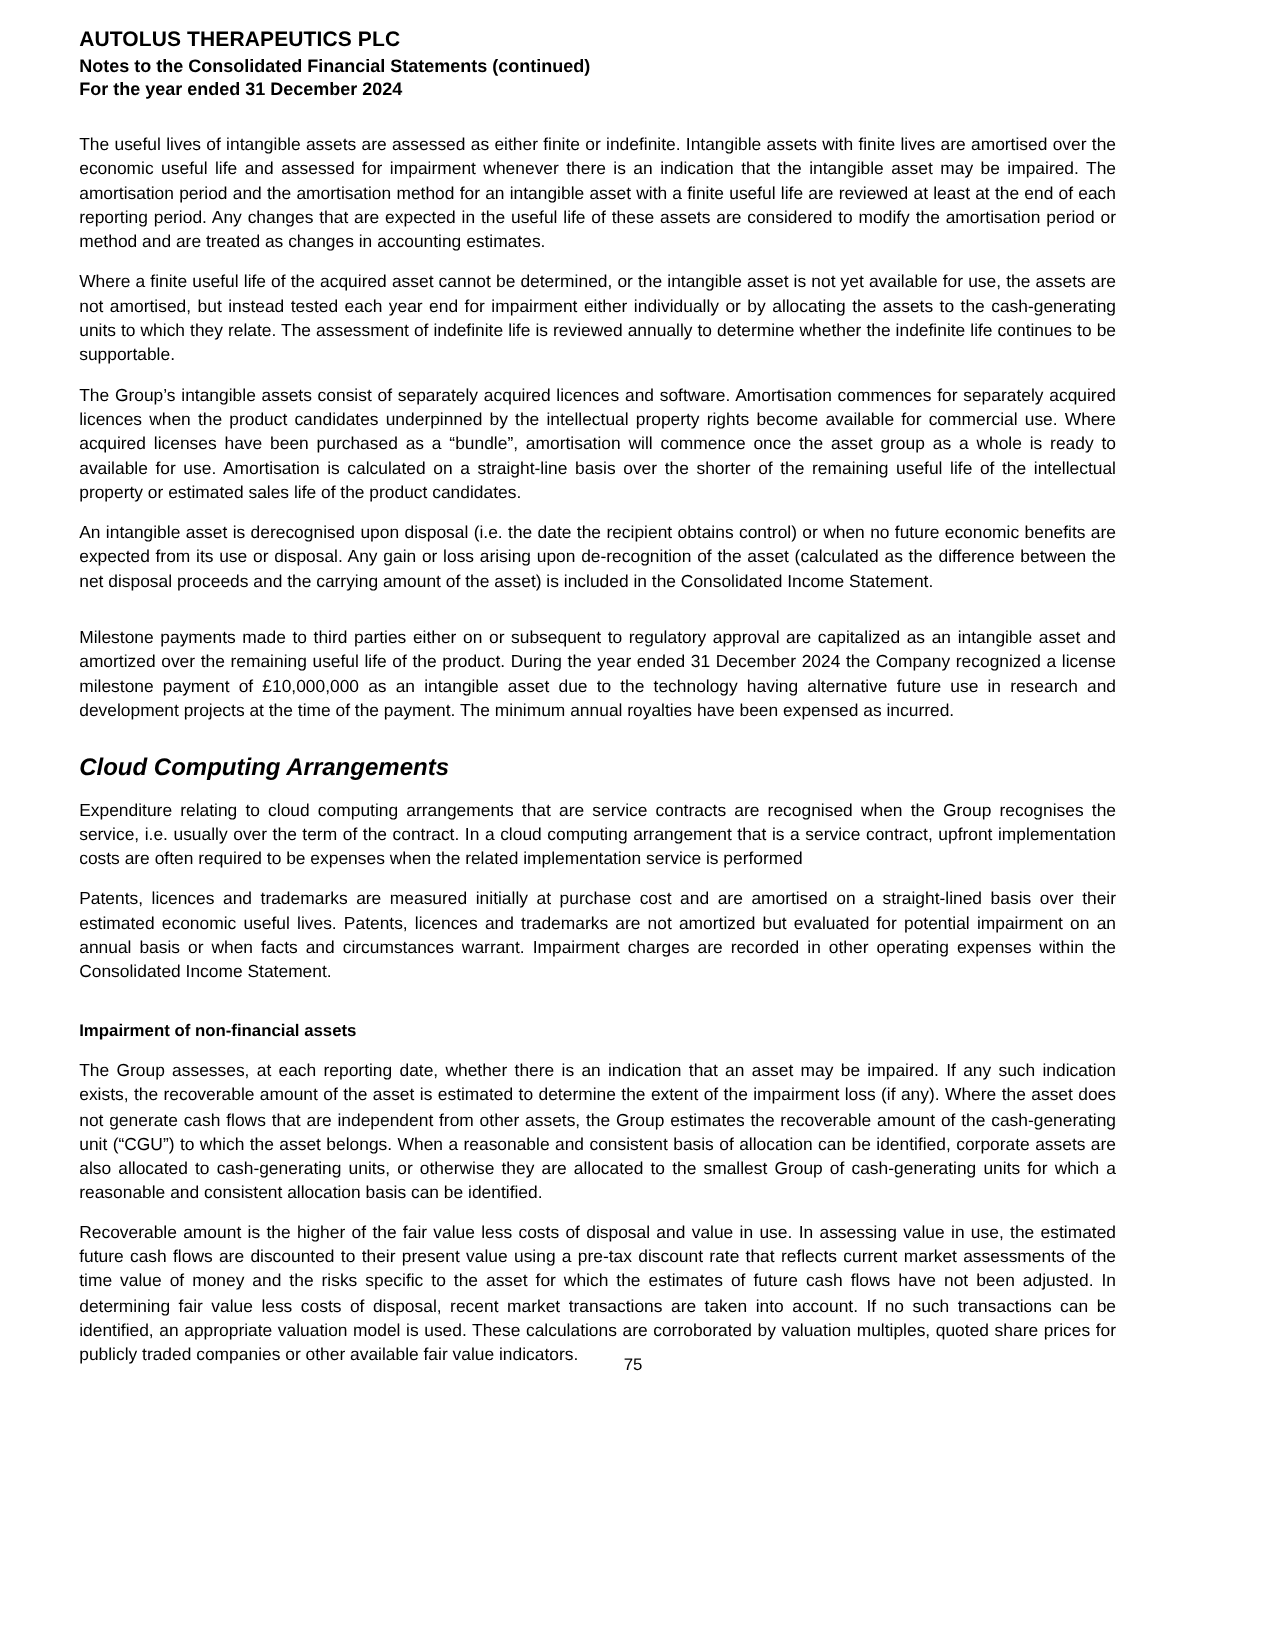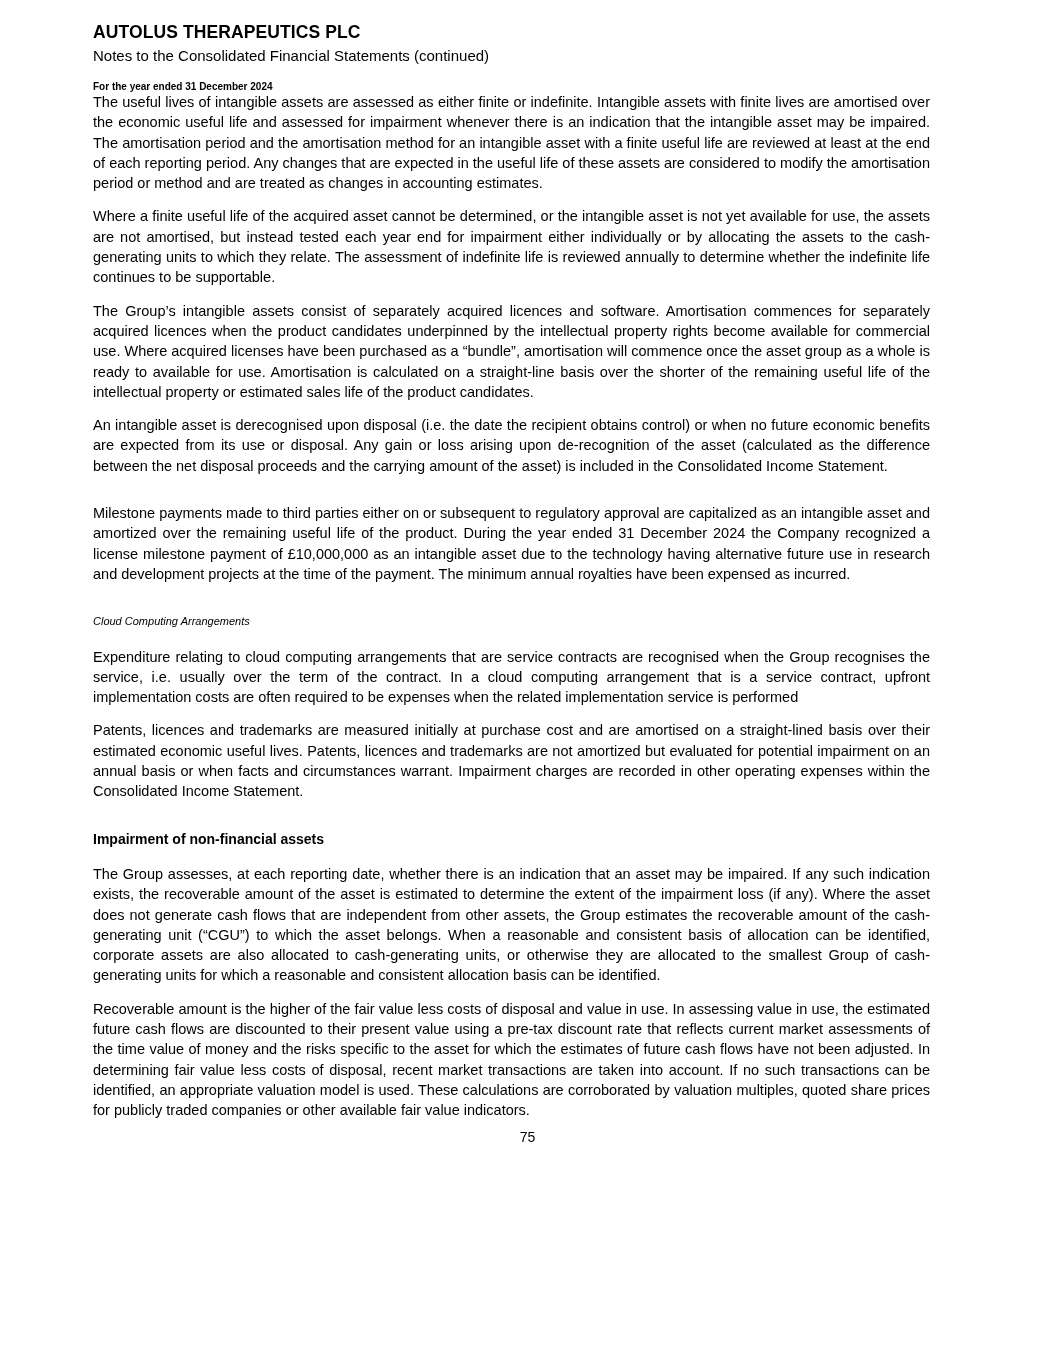--- a/index.html
+++ b/index.html
@@ -15,54 +15,55 @@
     font-family: "Liberation Sans", sans-serif;
     color: #000000;
     -webkit-font-smoothing: antialiased;
   }
   .page {
     position: absolute;
     top: 0;
     left: 0;
     width: 1055px;
     height: 1169px;
-    padding: 22px 125px 0 93px;
+    padding: 22px 125px 0 66px;
     box-sizing: border-box;
   }
   .doc-header h1 {
     font-size: 17.5px;
     font-weight: bold;
     margin: 0;
     letter-spacing: 0.1px;
   }
   .doc-header h2 {
     font-size: 15px;
-    font-weight: normal;
+    font-weight: bold;
     margin: 4px 0 0 0;
   }
   .doc-header h3 {
-    font-size: 10px;
+    font-size: 15px;
     font-weight: bold;
-    margin: 17px 0 0 0;
+    margin: 2px 0 0 0;
   }
   .doc-body {
+    margin-top: 28px;
     font-size: 14.5px;
     line-height: 20.3px;
   }
   .para {
     margin: 0 0 13px 0;
     text-align: justify;
   }
   .section-gap {
     margin-top: 27px;
   }
   .heading-italic {
     font-style: italic;
-    font-weight: normal;
-    font-size: 11px;
+    font-weight: bold;
+    font-size: 20px;
     margin: 27px 0 15px 0;
   }
   .heading-bold {
     font-style: normal;
     font-weight: bold;
     font-size: 14px;
     margin: 27px 0 15px 0;
   }
   .doc-footer {
     position: absolute;

